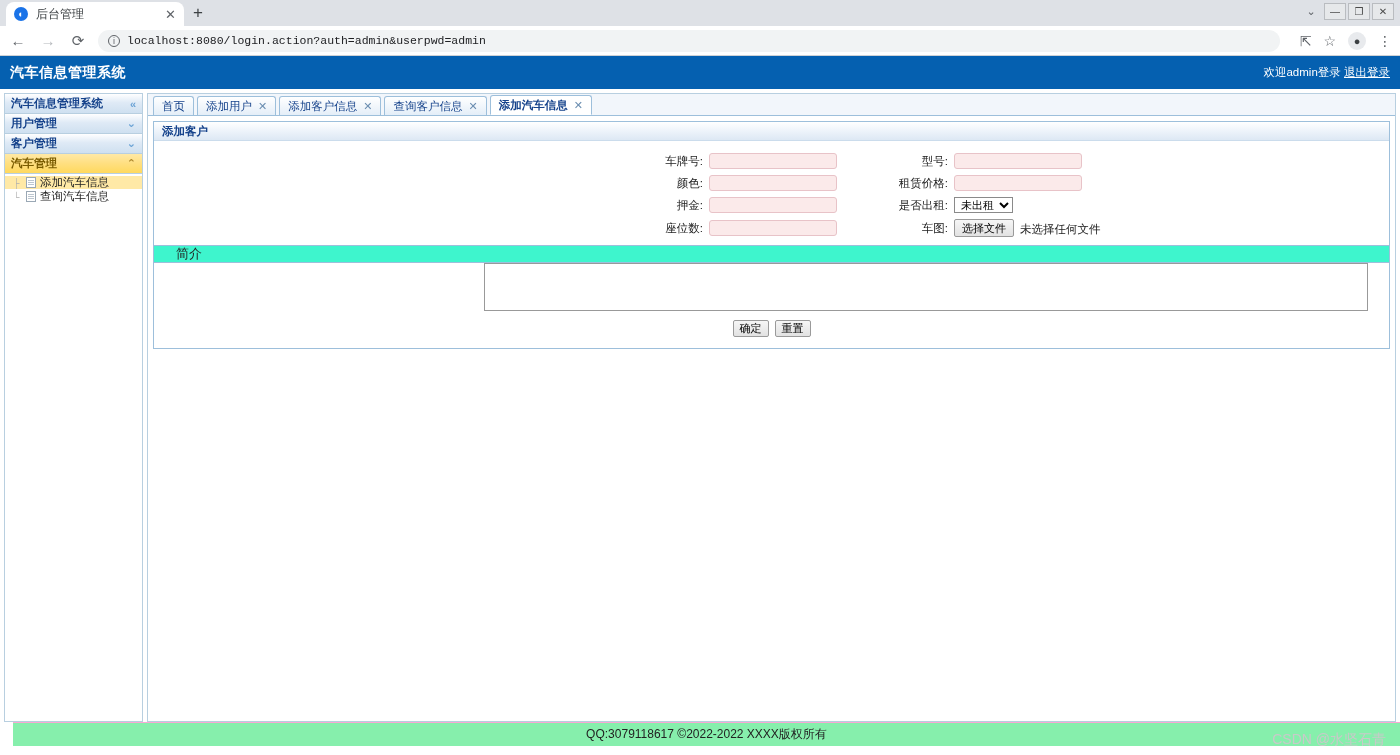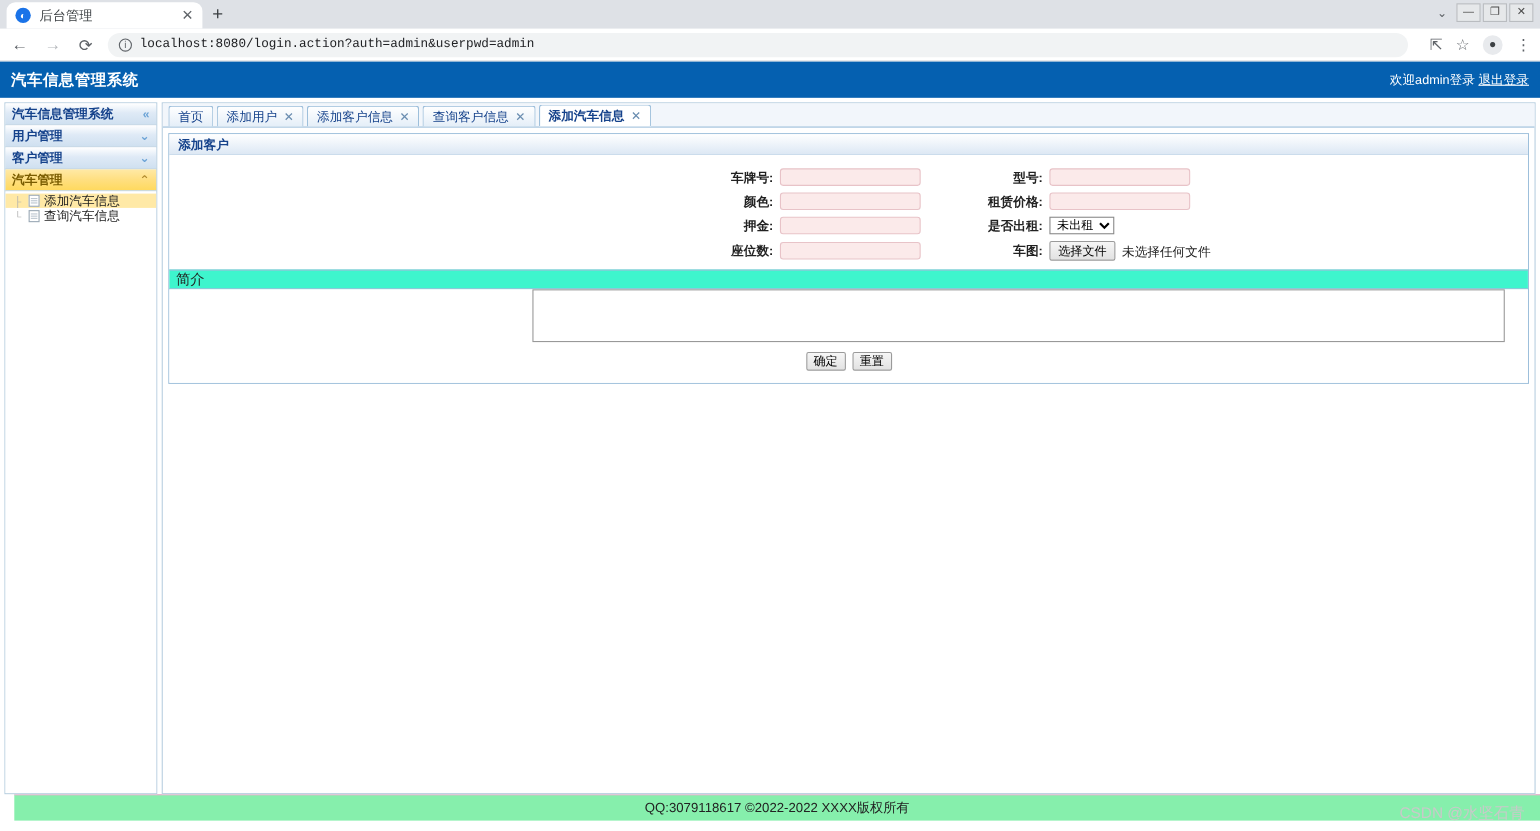--- a/index.html
+++ b/index.html
@@ -155,21 +155,21 @@
     border-bottom: 1px solid #cbdcec;
   }
 
   .form-area { padding: 12px 0 8px 0; background: #fff; }
   .form-grid {
     display: grid;
     grid-template-columns: 430px 125px 150px 95px 155px 1fr;
     row-gap: 6px; align-items: center;
   }
   .fl {
-    font-size: 11.5px; color: #222; text-align: right; padding-right: 6px; font-weight: bold;
+    font-size: 11.5px; color: #222; text-align: right; padding-right: 6px;
   }
   .fi {
     width: 128px; height: 16px; border: 1px solid #e8c3c8; border-radius: 3px;
     background: #fbeaea; outline: none; font-size: 11px; padding: 0 4px;
   }
   .fsel {
     height: 16px; font-size: 11px; border: 1px solid #8a8a8a; background: #fff;
     padding: 0 2px; color: #000;
     font-family: "Liberation Sans", sans-serif;
   }
@@ -177,21 +177,21 @@
   .filebtn {
     height: 18px; padding: 0 7px; font-size: 11px; color: #000;
     border: 1px solid #9a9a9a; border-radius: 2px;
     background: linear-gradient(to bottom, #f6f6f6, #e2e2e2);
     display: flex; align-items: center; cursor: pointer;
   }
   .filetxt { font-size: 11.5px; color: #222; }
 
   .intro-head {
     height: 18px; background: #3ef5cd; display: flex; align-items: center;
-    padding: 0 6px; font-size: 13px; color: #222; font-weight: 400;
+    padding: 0 22px; font-size: 13px; color: #222; font-weight: 400;
     border-top: 1px solid #9dbfdb; border-bottom: 1px solid #9dbfdb;
   }
   .intro-body { padding: 0 0 6px 0; background: #fff; }
   .intro-row { display: flex; }
   .intro-spacer { width: 330px; flex: 0 0 330px; }
   .ta {
     width: 884px; height: 48px; border: 1px solid #999; background: #fff;
     outline: none; resize: none; font-size: 12px; padding: 3px;
     font-family: "Liberation Sans", sans-serif;
   }

